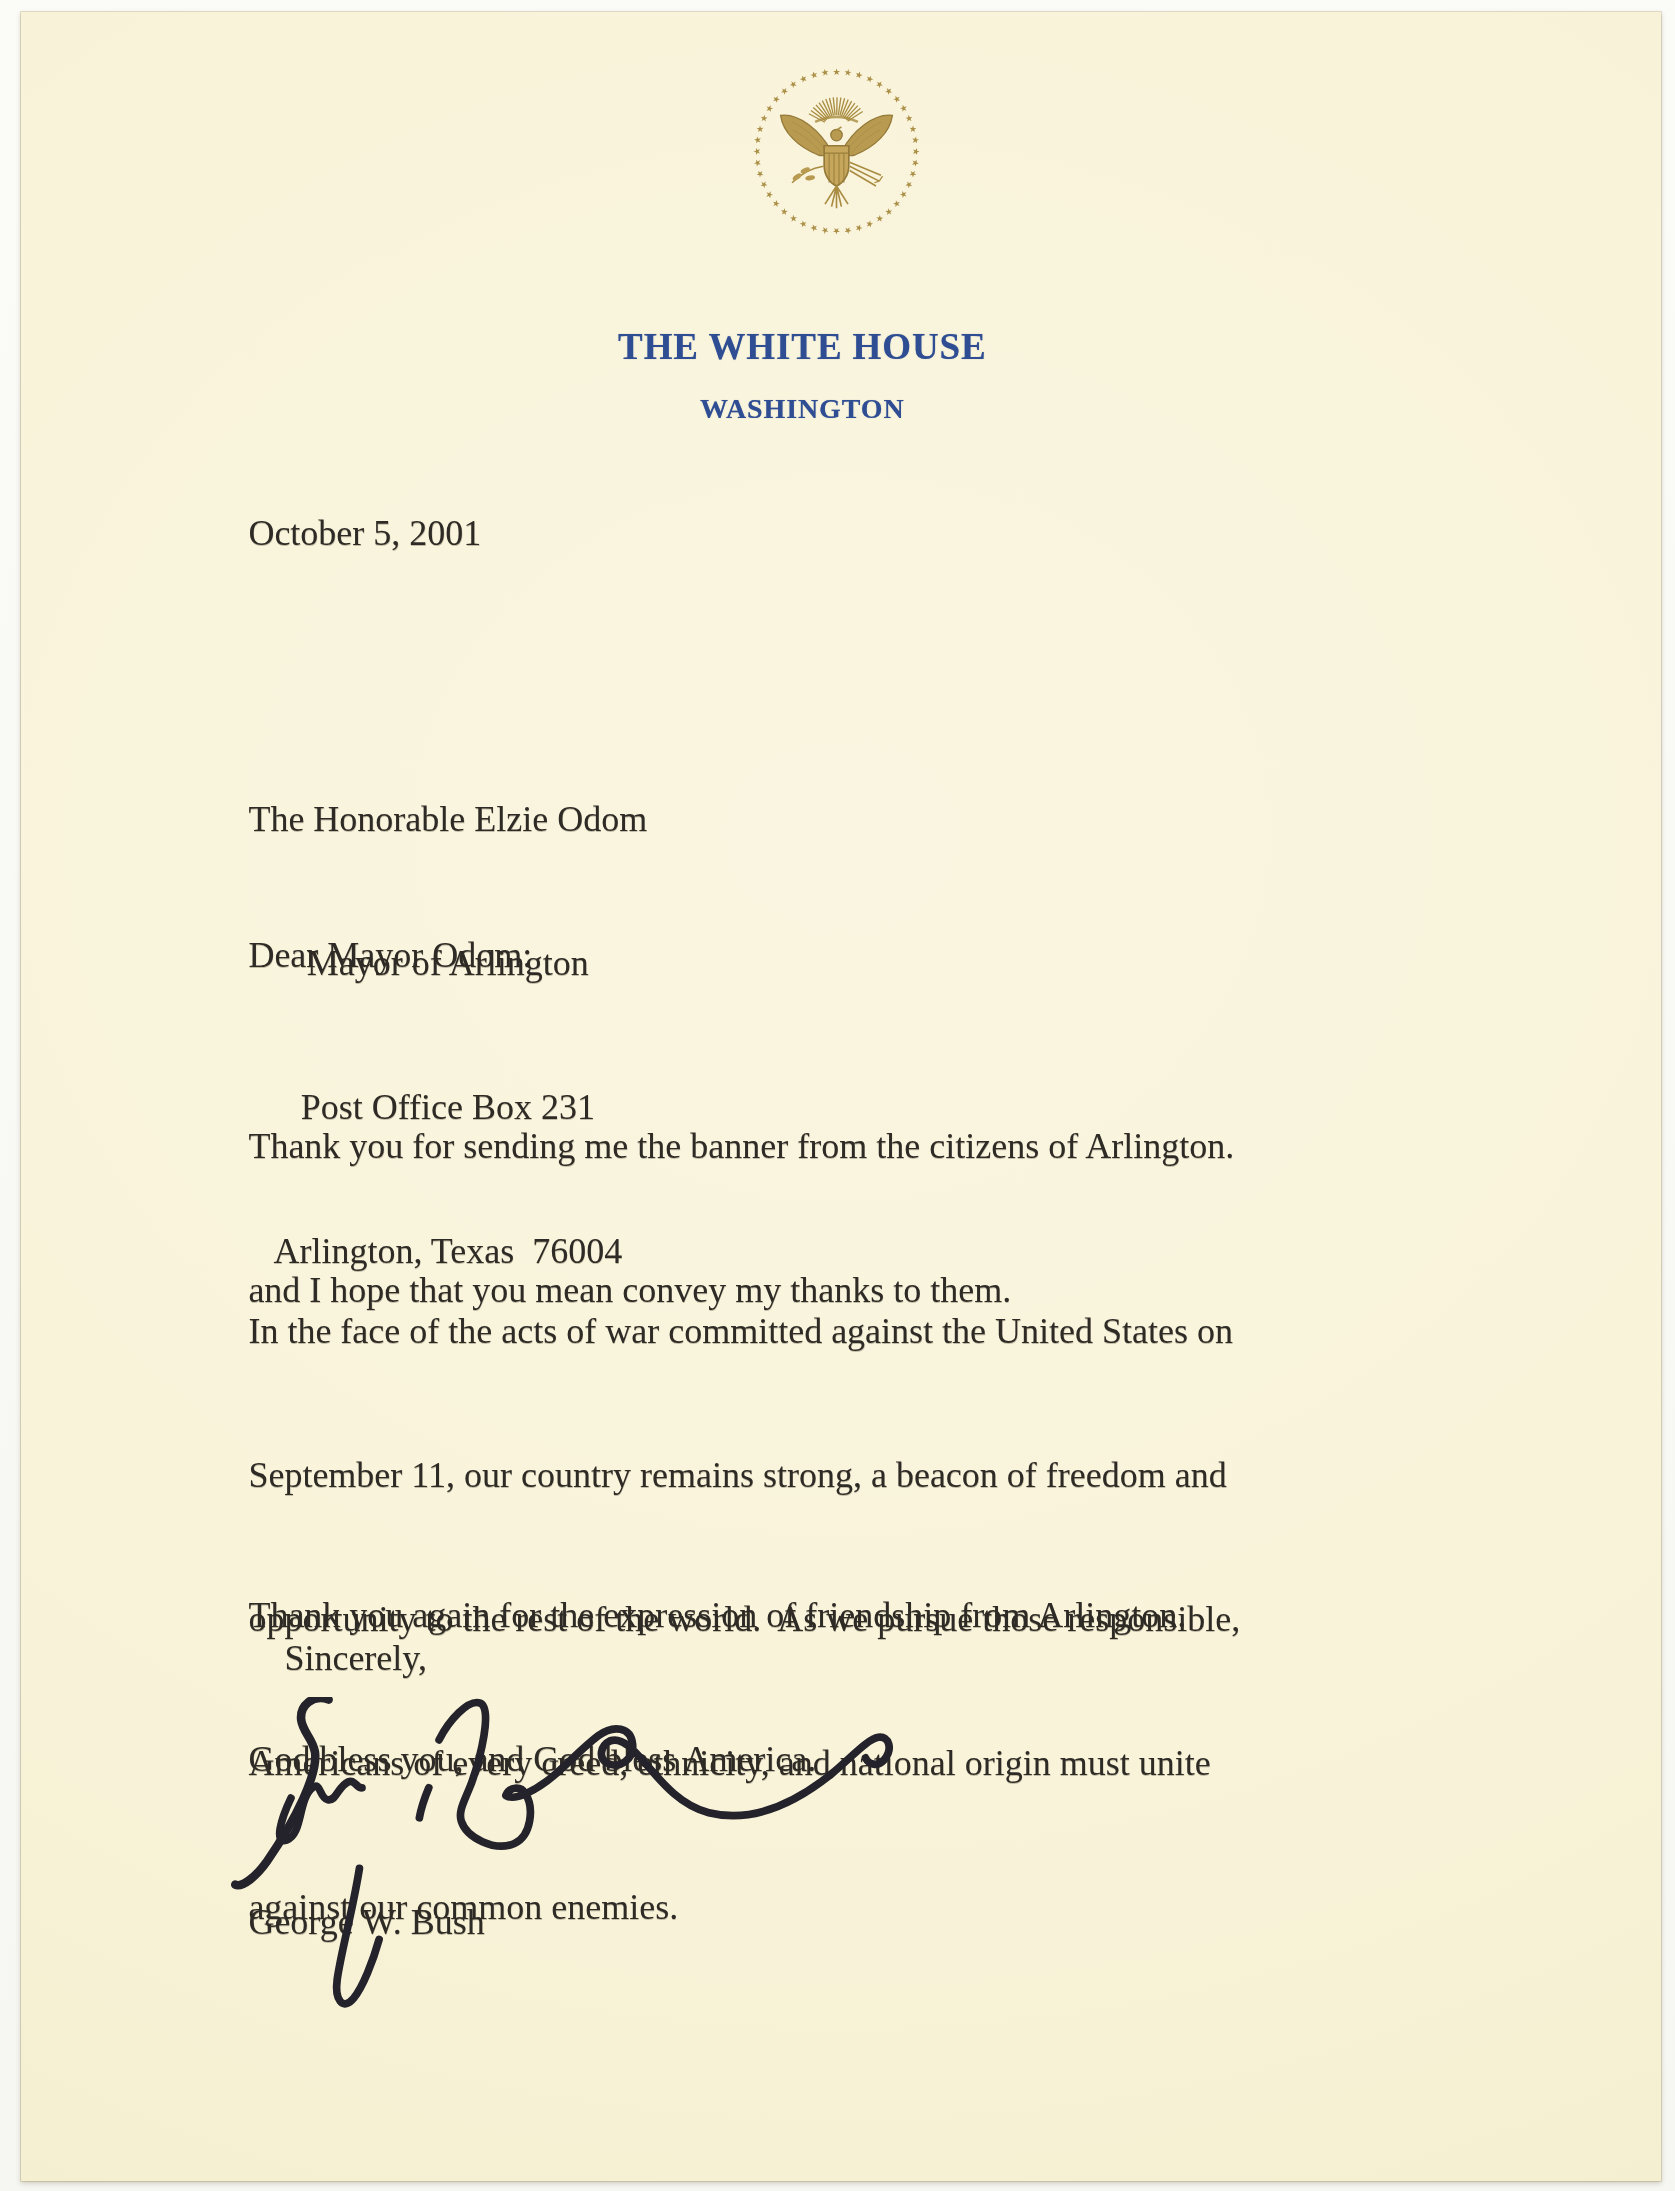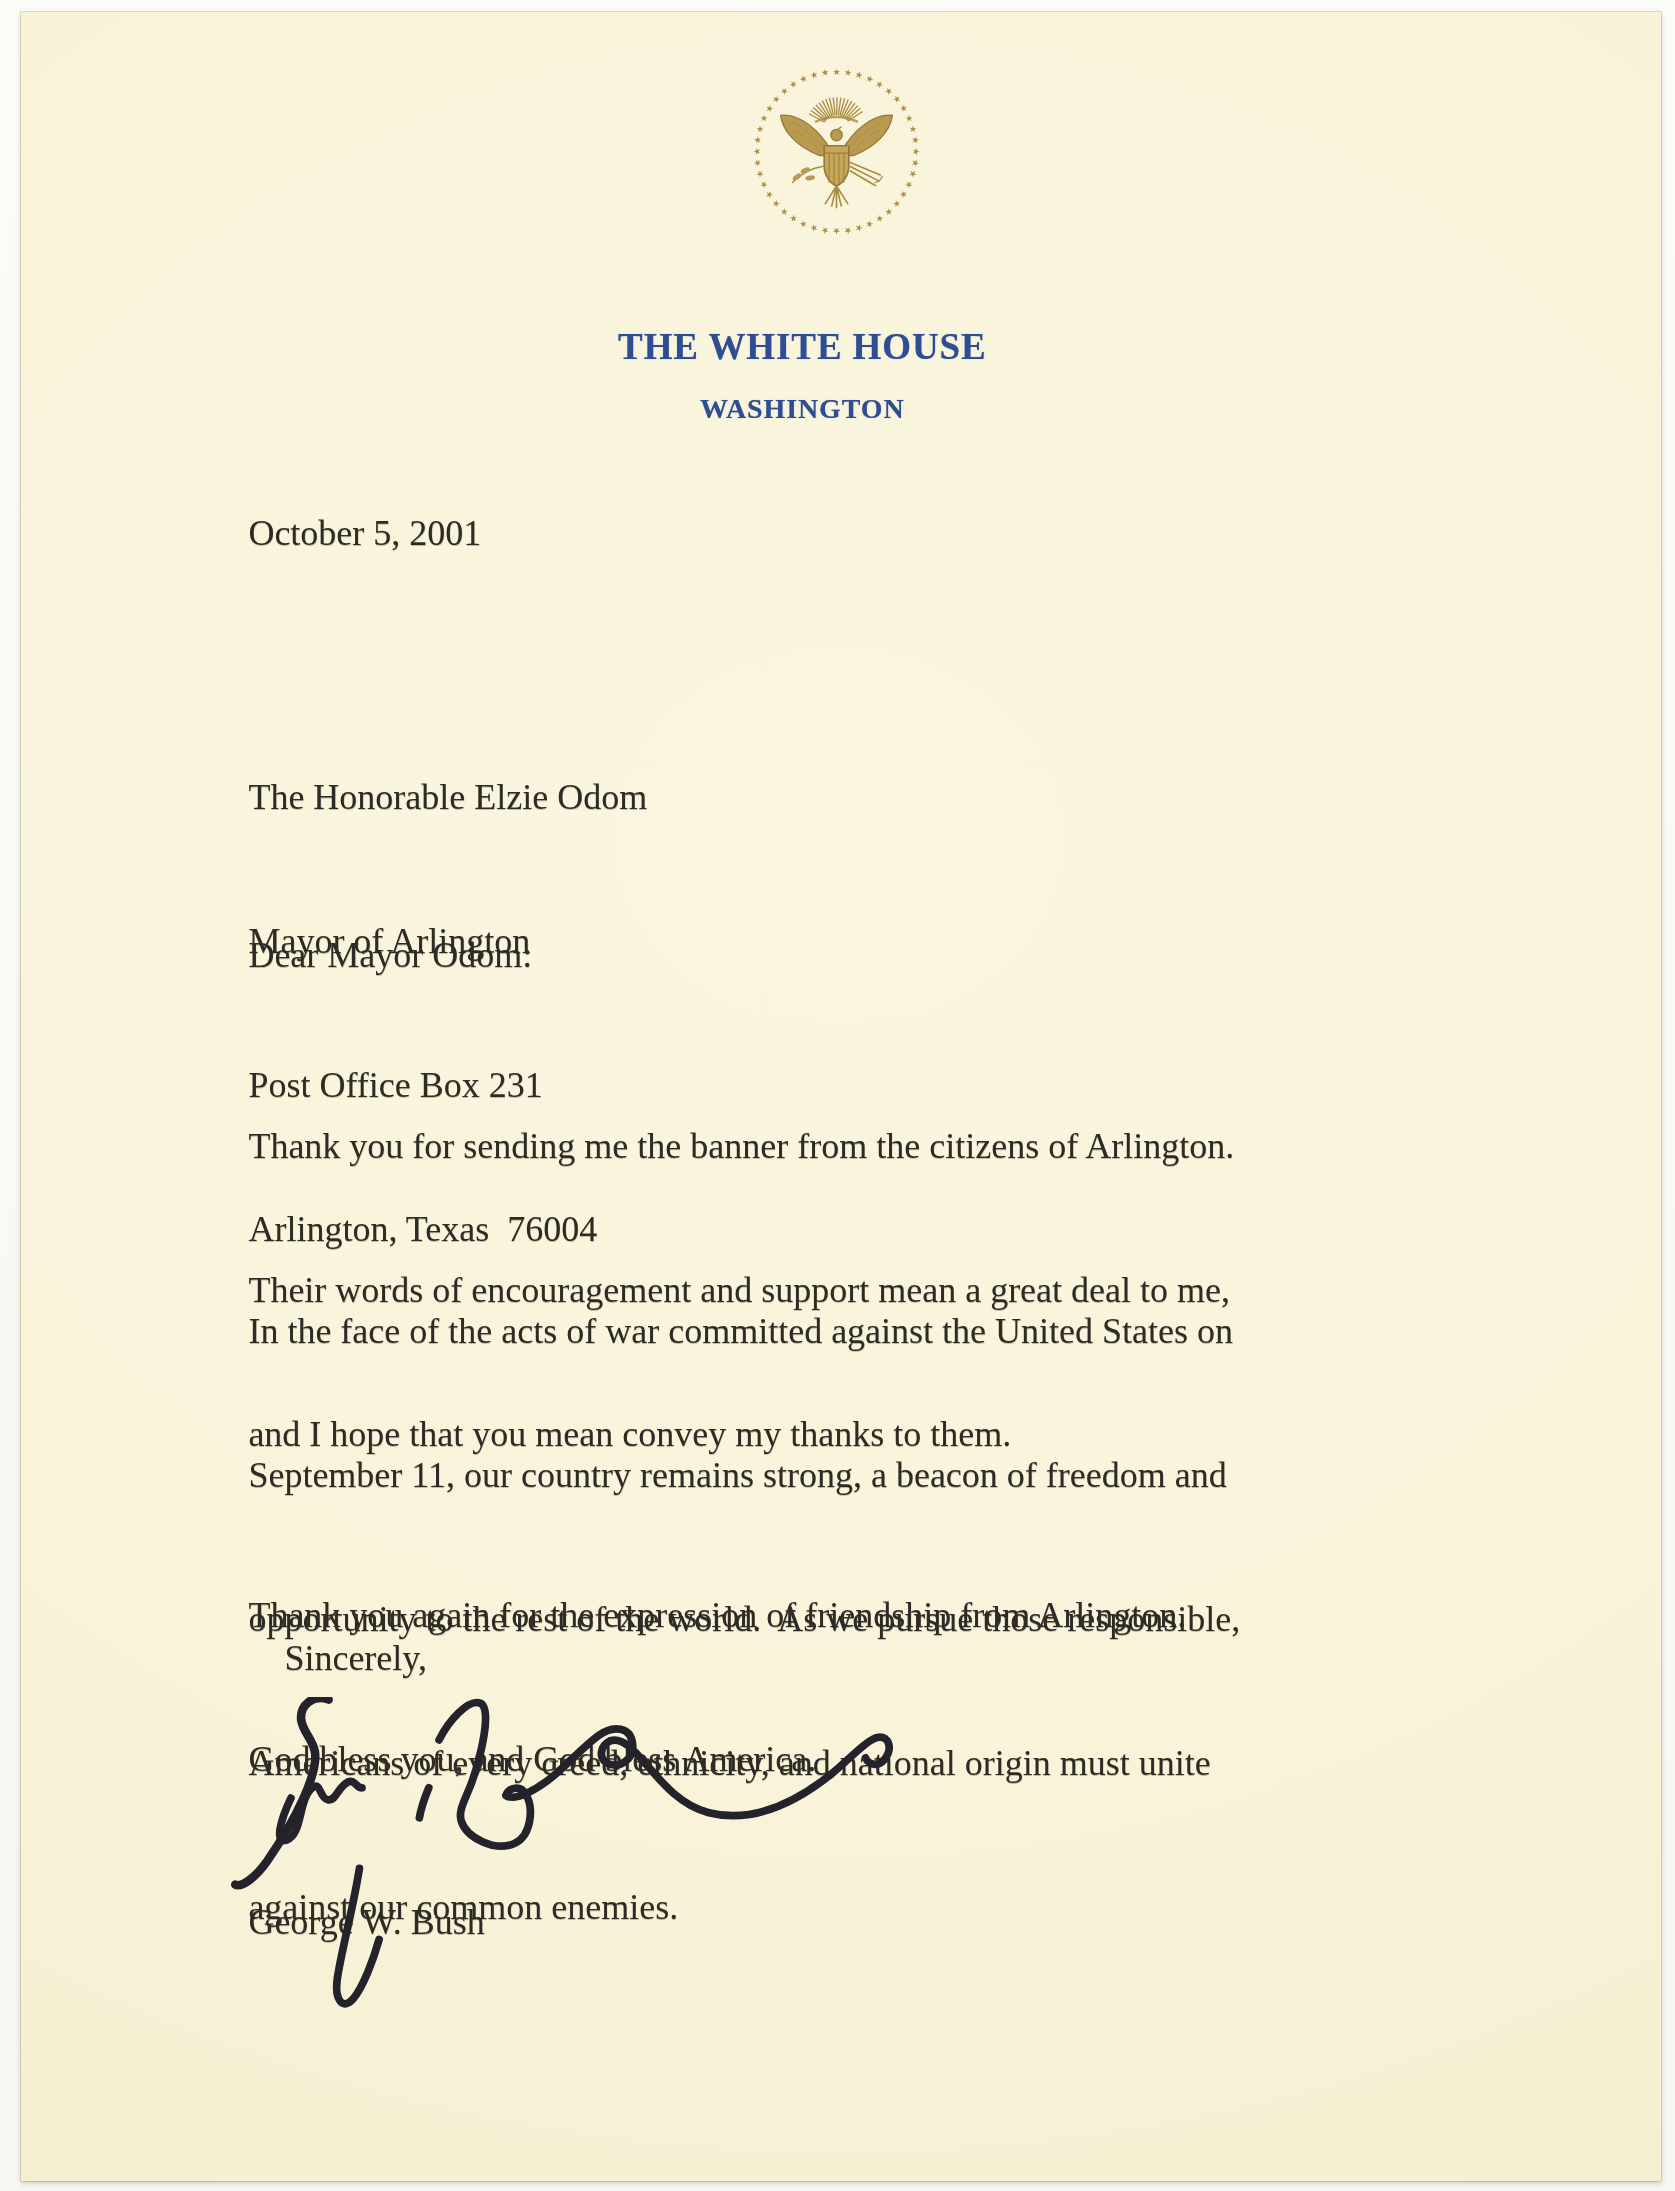--- a/index.html
+++ b/index.html
@@ -28,21 +28,21 @@
   .lh-sub{top:380px;font-size:28px;font-weight:bold;letter-spacing:0.9px;line-height:34px;
     text-shadow:0 0 0.9px rgba(46,77,146,.5);}
   
   .txt{
     position:absolute;left:227px;
     font-size:36px;line-height:48px;color:#2e2b26;
     white-space:pre-wrap;
     text-shadow:0.3px 0.7px 0.6px rgba(70,58,40,.30);
   }
   .date{top:497px;}
-  .recipient{top:665px;}
+  .recipient{top:687px;text-align:center;}
   .salutation{top:919px;}
   .para1{top:1014px;}
   .para2{top:1199px;}
   .para3{top:1483px;}
   .closing{top:1622px;margin-left:36px;}
   .typed-name{top:1857px;z-index:1;margin-top:29px;}
   .sig-svg{position:absolute;left:210px;top:1685px;width:685px;height:394px;z-index:2;}
   .sig-svg path{fill:none;stroke:#24222a;stroke-linecap:round;stroke-linejoin:round;}
 </style>
 </head>
@@ -155,21 +155,20 @@
       <div>The Honorable Elzie Odom</div>
       <div>Mayor of Arlington</div>
       <div>Post Office Box 231</div>
       <div>Arlington, Texas  76004</div>
     </div>
 
     <div class="txt salutation">Dear Mayor Odom:</div>
 
     <div class="txt para1">
       <div>Thank you for sending me the banner from the citizens of Arlington.</div>
-      <div>Their words of encouragement and support mean a great deal to me,</div>
       <div>and I hope that you mean convey my thanks to them.</div>
     </div>
 
     <div class="txt para2">
       <div>In the face of the acts of war committed against the United States on</div>
       <div>September 11, our country remains strong, a beacon of freedom and</div>
       <div>opportunity to the rest of the world.  As we pursue those responsible,</div>
       <div>Americans of every creed, ethnicity, and national origin must unite</div>
       <div>against our common enemies.</div>
     </div>

